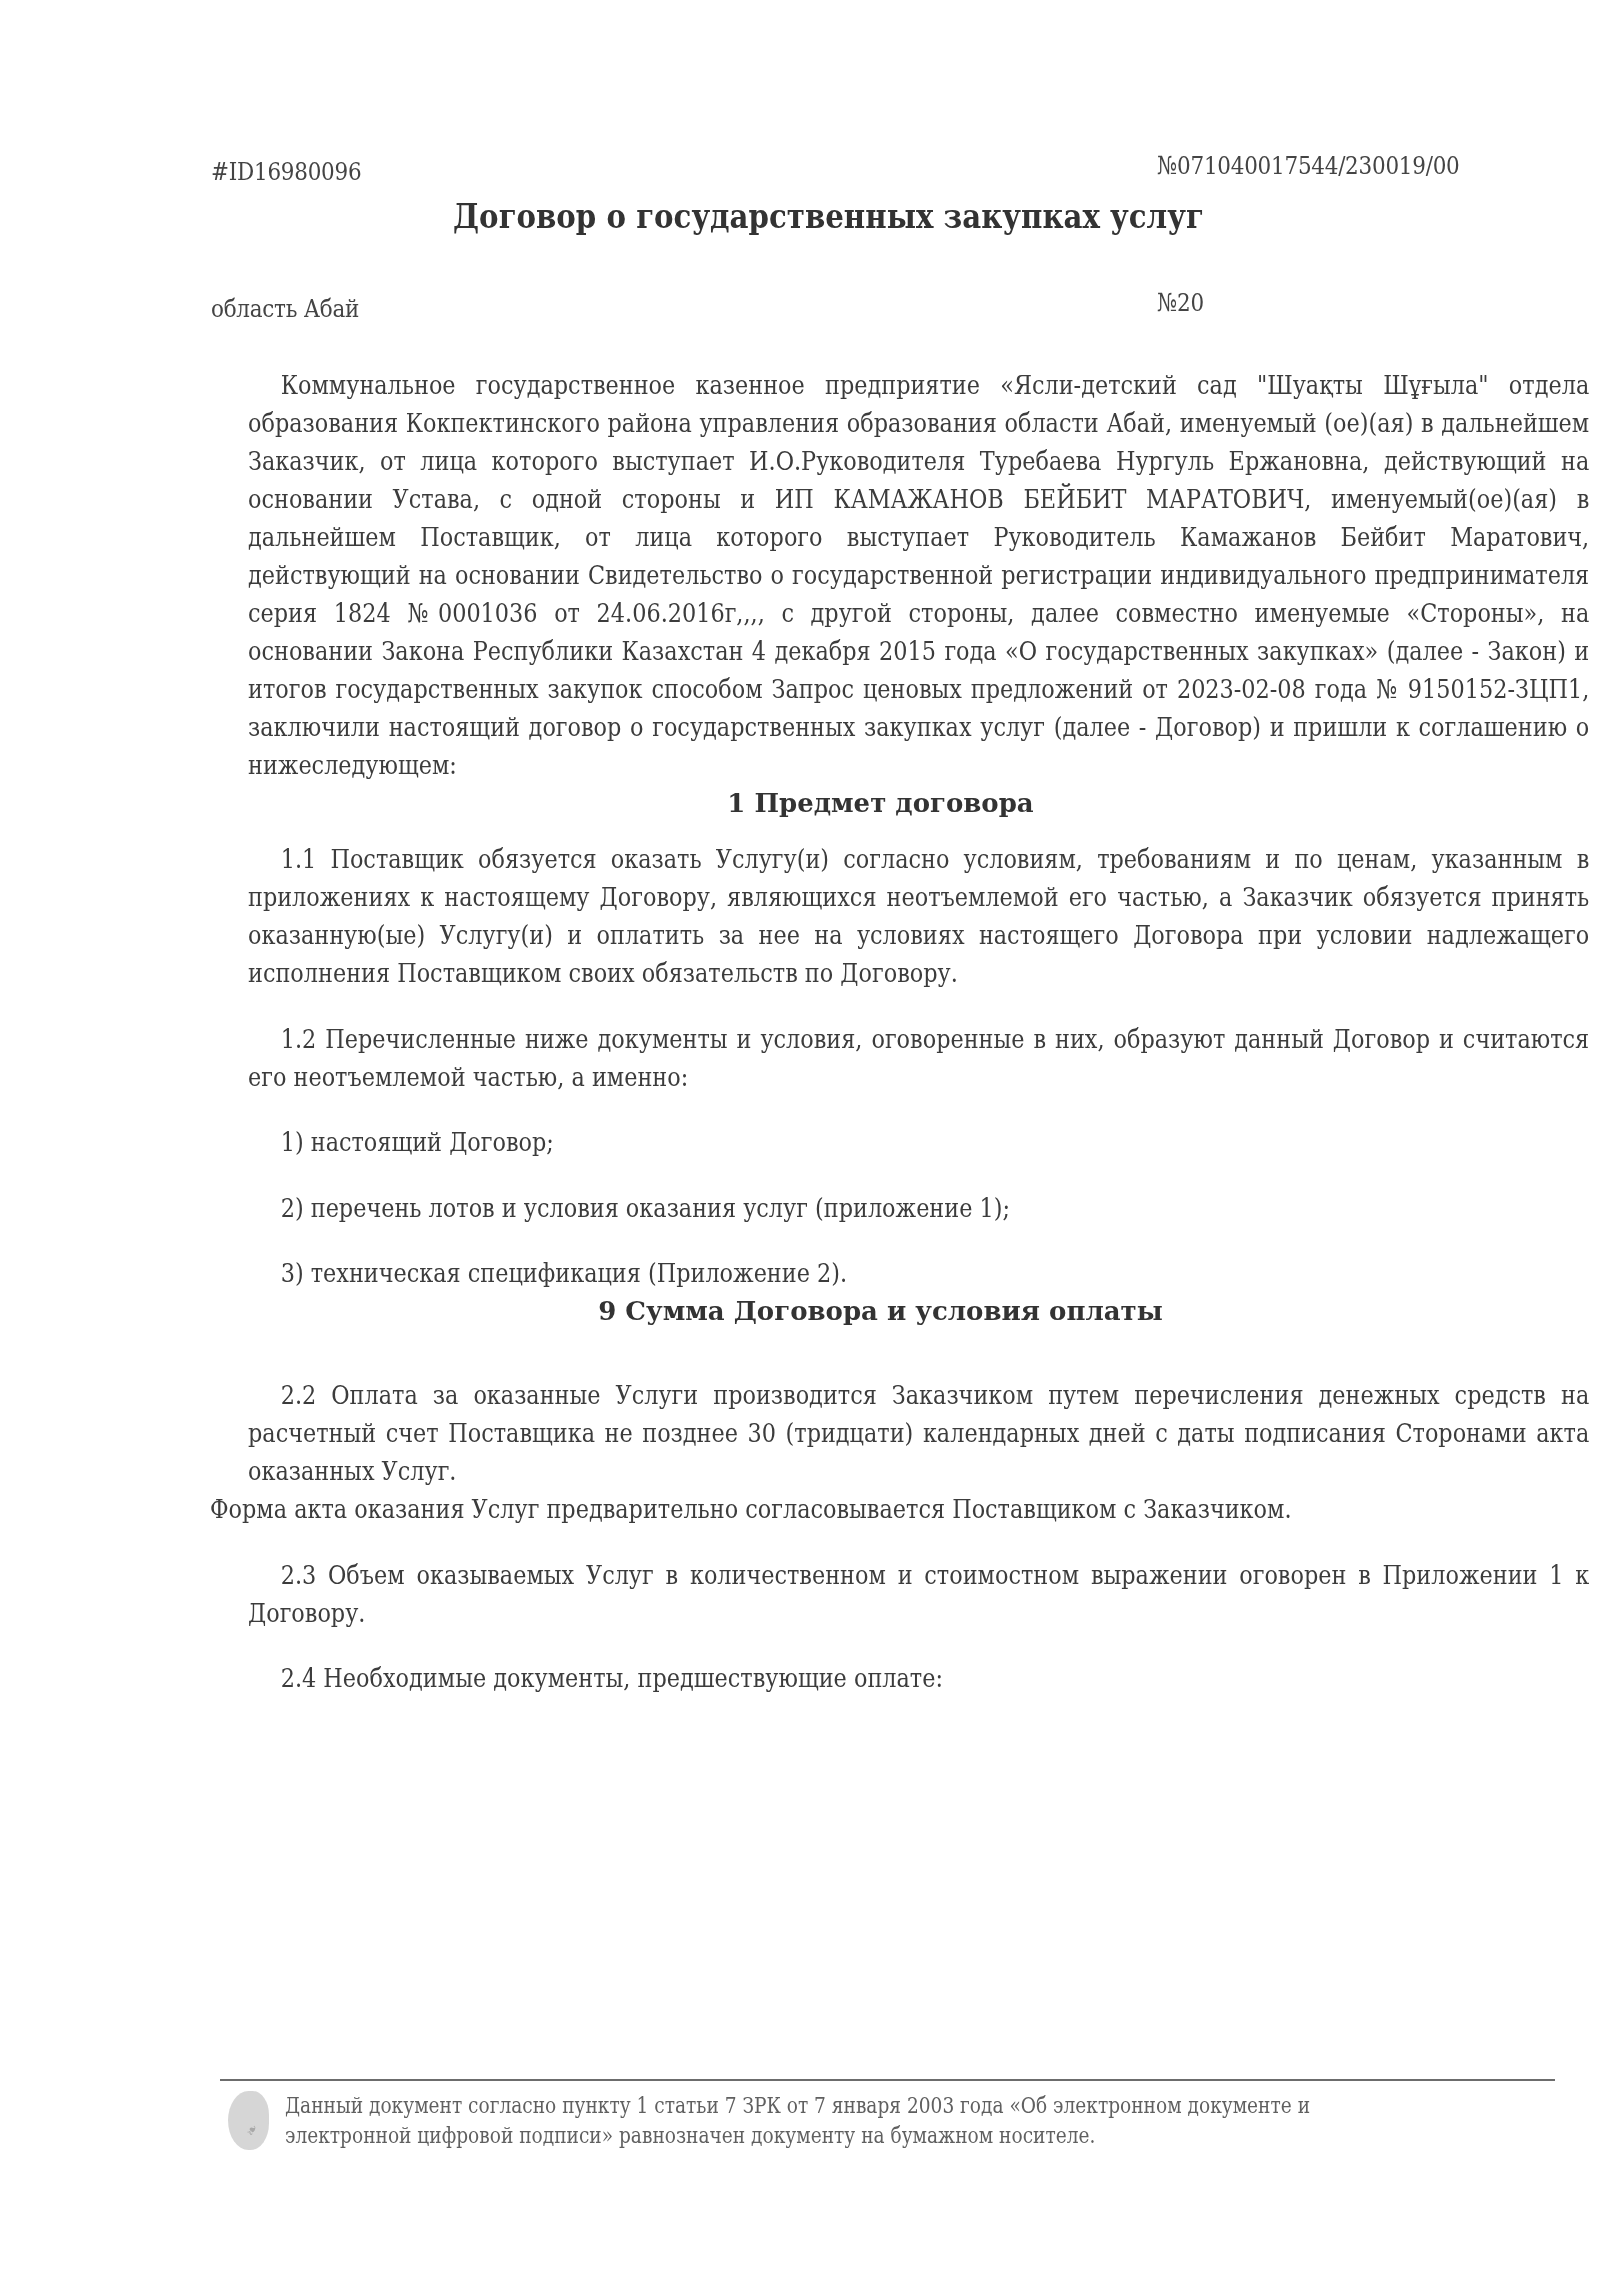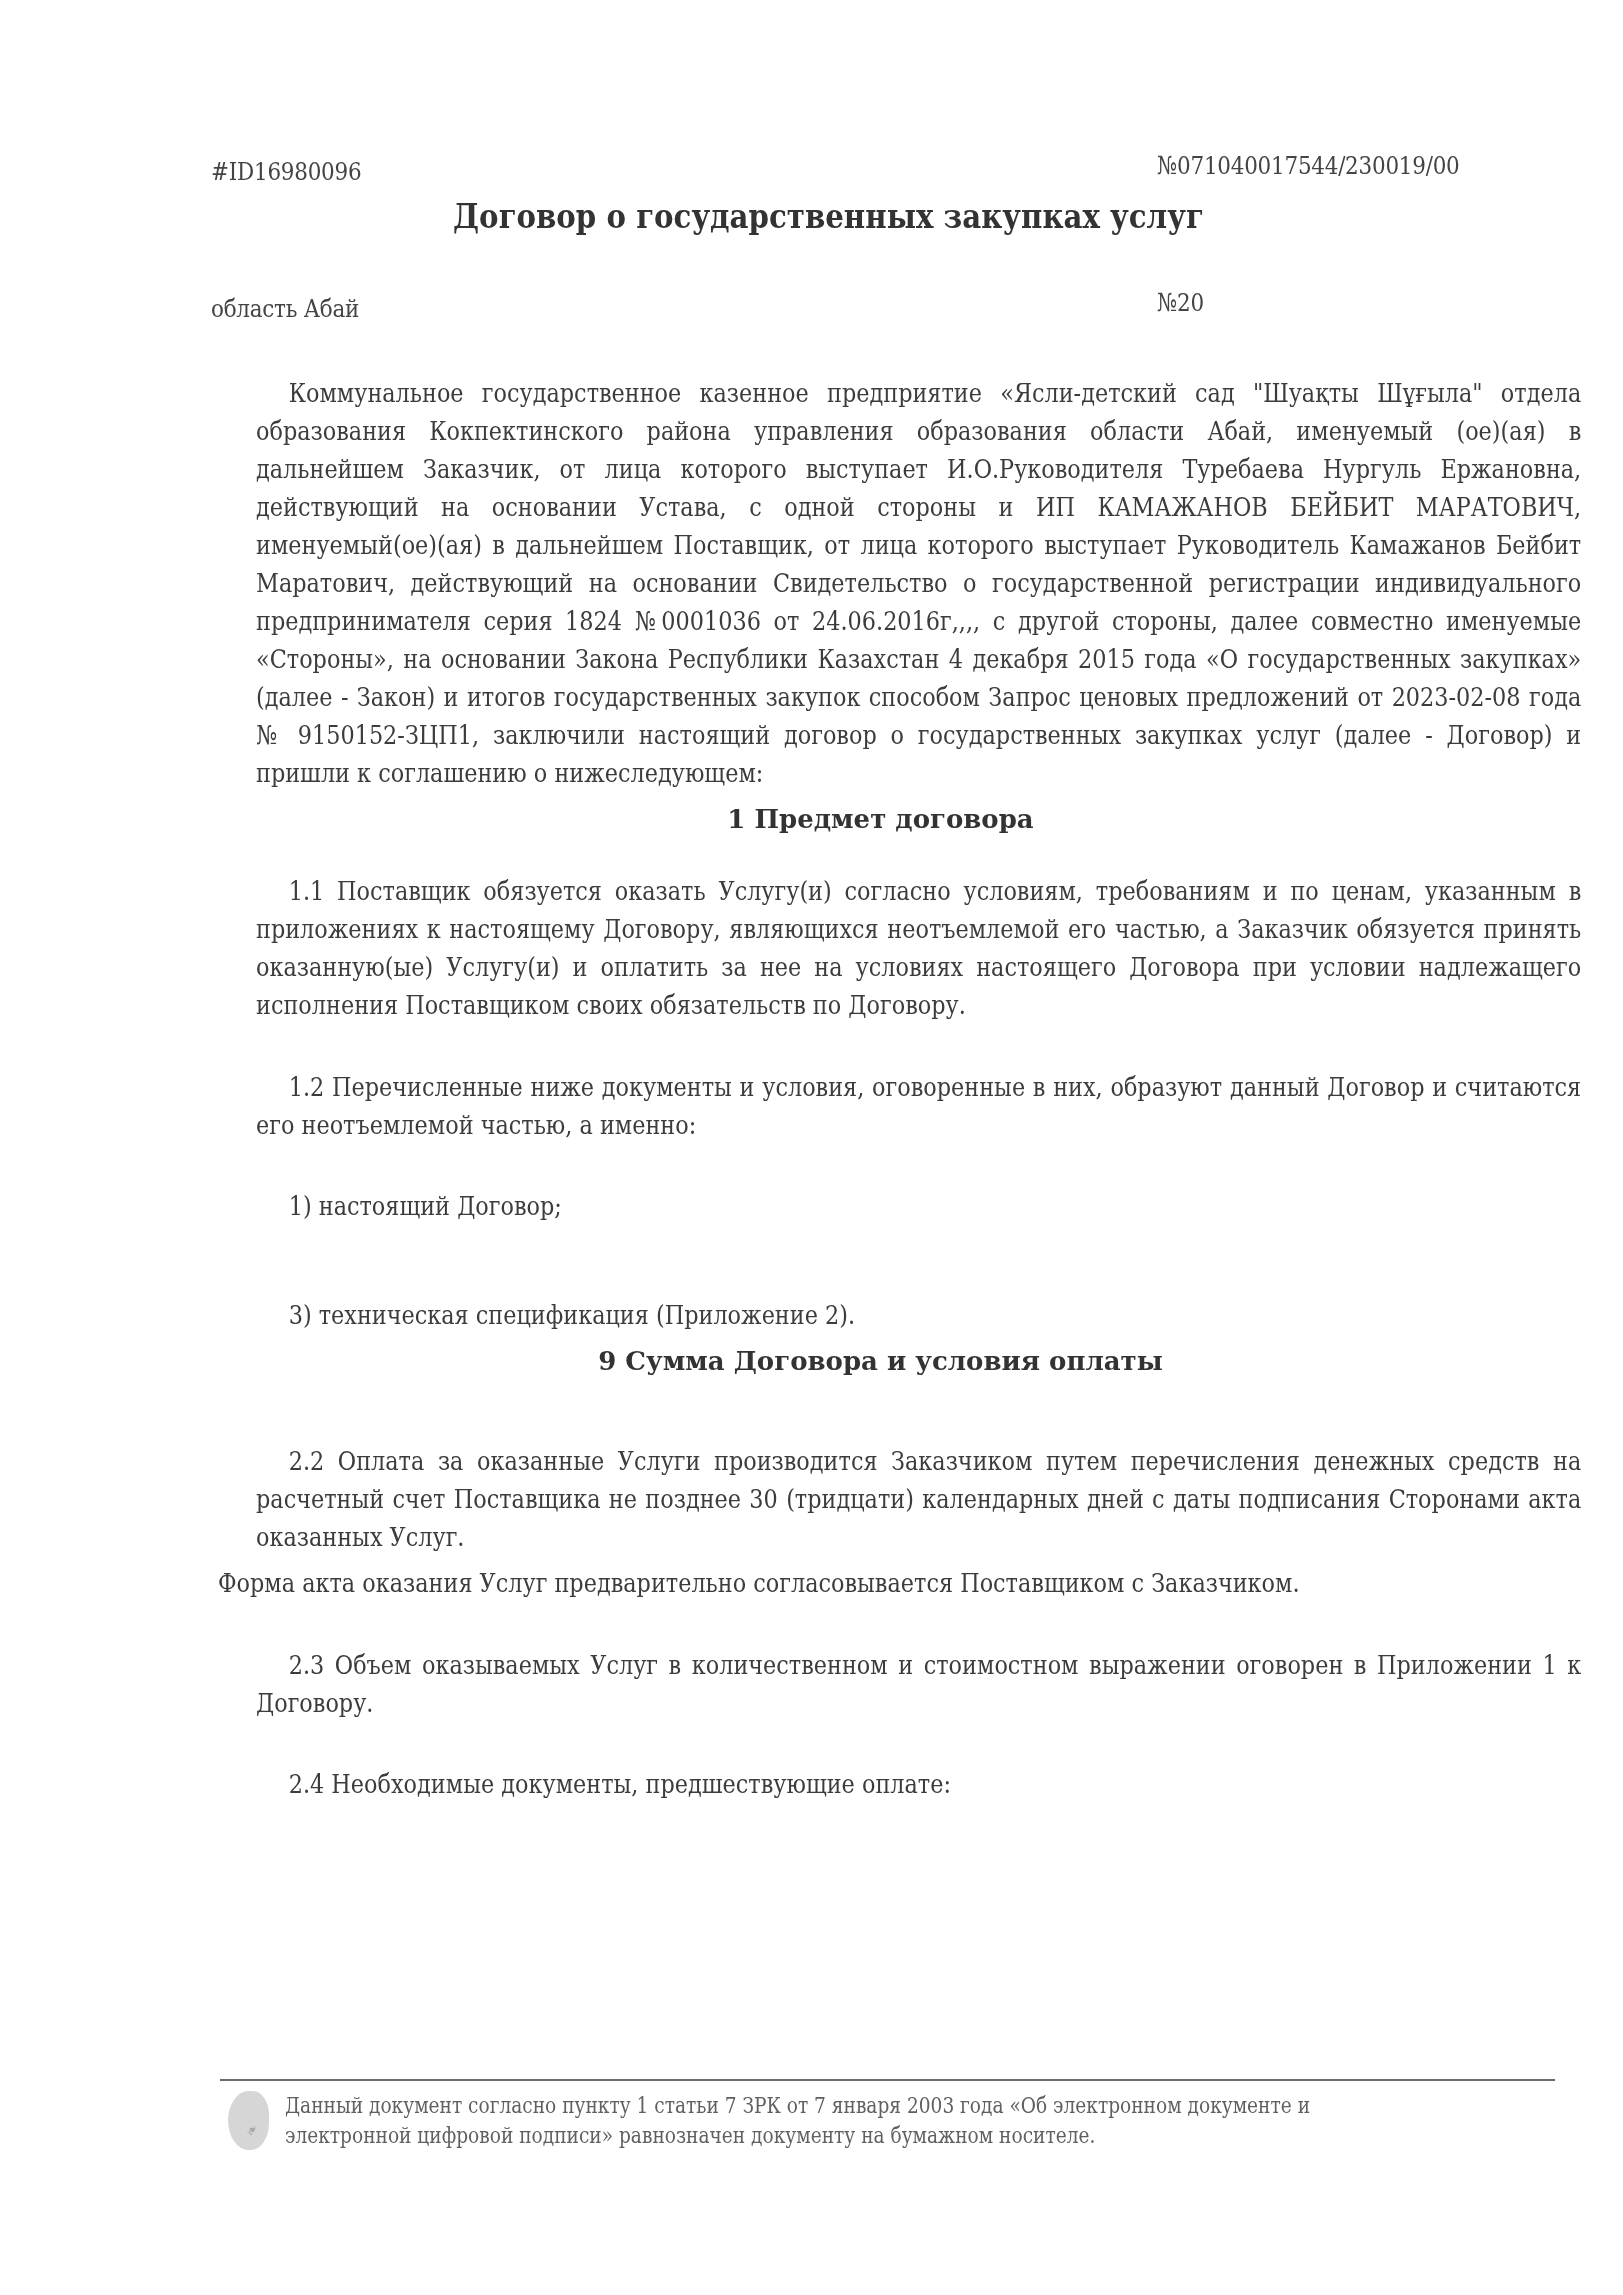--- a/index.html
+++ b/index.html
@@ -3,21 +3,21 @@
   <meta charset="utf-8">
   <style>
     html, body { margin: 0; padding: 0; background: #ffffff; }
     body { width: 1623px; height: 2295px; position: relative; overflow: hidden;
       font-family: "DejaVu Serif", "Liberation Serif", serif; color: #3a3a3a; }
     .page { position: absolute; left: 17px; top: 0; width: 1623px; height: 2295px; }
     .abs { position: absolute; white-space: nowrap; }
     .hdr { font-size: 25px; color: #444; letter-spacing: -0.3px; transform: scaleX(0.86); transform-origin: left top; }
     .title { font-size: 34px; font-weight: bold; color: #333; left: 0; width: 1623px; text-align: center; transform: scaleX(0.86); transform-origin: center top; }
     .body-col { position: absolute; left: 193px; width: 1341px; font-size: 26px; line-height: 38px; color: #3c3c3c; }
-    .body-col p { margin: 8px; text-align: justify; text-align-last: left; }
+    .body-col p { margin: 0; text-align: justify; text-align-last: left; }
     .sq { display: inline-block; transform: scaleX(0.86); transform-origin: left top; width: 116.3%; }
     .indent { text-indent: 38px; }
     .sec-title { text-align: center; text-align-last: center !important; font-weight: bold; font-size: 26px; color: #333; }
     .gap { height: 37px; }
     .footer-rule { position: absolute; left: 203px; top: 2079px; width: 1335px; height: 2px; background: #6c6c6c; }
     .footer-logo { position: absolute; left: 211px; top: 2091px; width: 41px; height: 59px; border-radius: 50% 40% 45% 50%; background: #d0d0d0; opacity: 0.85; }
     .footer-logo .swirl { position: absolute; left: 18.3px; top: 31px; font-size: 14.4px; color: #9a9a9a; transform: rotate(-60deg); font-family: "DejaVu Sans", sans-serif; }
     .footer-text { position: absolute; left: 268px; font-size: 21.6px; color: #606060; transform: scaleX(0.86); transform-origin: left top; white-space: nowrap; }
   </style>
 </head>
@@ -37,20 +37,21 @@
     <p class="indent"><span class="sq">Коммунальное государственное казенное предприятие «Ясли-детский сад "Шуақты Шұғыла" отдела образования Кокпектинского района управления образования области Абай, именуемый (ое)(ая) в дальнейшем Заказчик, от лица которого выступает И.О.Руководителя Туребаева Нургуль Ержановна, действующий на основании Устава, с одной стороны и ИП КАМАЖАНОВ БЕЙБИТ МАРАТОВИЧ, именуемый(ое)(ая) в дальнейшем Поставщик, от лица которого выступает Руководитель Камажанов Бейбит Маратович, действующий на основании Свидетельство о государственной регистрации индивидуального предпринимателя серия 1824 №0001036 от 24.06.2016г,,,, с другой стороны, далее совместно именуемые «Стороны», на основании Закона Республики Казахстан 4 декабря 2015 года «О государственных закупках» (далее - Закон) и итогов государственных закупок способом Запрос ценовых предложений от 2023-02-08 года № 9150152-ЗЦП1, заключили настоящий договор о государственных закупках услуг (далее - Договор) и пришли к соглашению о нижеследующем:</span></p>
 
     <p class="sec-title">1 Предмет договора</p>
     <div class="gap" style="height:18.3px"></div>
     <p class="indent"><span class="sq">1.1 Поставщик обязуется оказать Услугу(и) согласно условиям, требованиям и по ценам, указанным в приложениях к настоящему Договору, являющихся неотъемлемой его частью, а Заказчик обязуется принять оказанную(ые) Услугу(и) и оплатить за нее на условиях настоящего Договора при условии надлежащего исполнения Поставщиком своих обязательств по Договору.</span></p>
     <div class="gap" style="height:27.5px"></div>
     <p class="indent"><span class="sq">1.2 Перечисленные ниже документы и условия, оговоренные в них, образуют данный Договор и считаются его неотъемлемой частью, а именно:</span></p>
     <div class="gap" style="height:27.5px"></div>
     <p class="indent"><span class="sq">1) настоящий Договор;</span></p>
     <div class="gap" style="height:27.5px"></div>
+    <p class="indent"><span class="sq">2) перечень лотов и условия оказания услуг (приложение 1);</span></p>
     <div class="gap" style="height:27.5px"></div>
     <p class="indent"><span class="sq">3) техническая спецификация (Приложение 2).</span></p>
 
     <p class="sec-title">9 Сумма Договора и условия оплаты</p>
     <div class="gap" style="height:18.3px"></div>
     <div class="gap" style="height:27.5px"></div>
     <p class="indent"><span class="sq">2.2 Оплата за оказанные Услуги производится Заказчиком путем перечисления денежных средств на расчетный счет Поставщика не позднее 30 (тридцати) календарных дней с даты подписания Сторонами акта оказанных Услуг.</span></p>
     <p><span class="sq">Форма акта оказания Услуг предварительно согласовывается Поставщиком с Заказчиком.</span></p>
     <div class="gap" style="height:27.5px"></div>
     <p class="indent"><span class="sq">2.3 Объем оказываемых Услуг в количественном и стоимостном выражении оговорен в Приложении 1 к Договору.</span></p>

